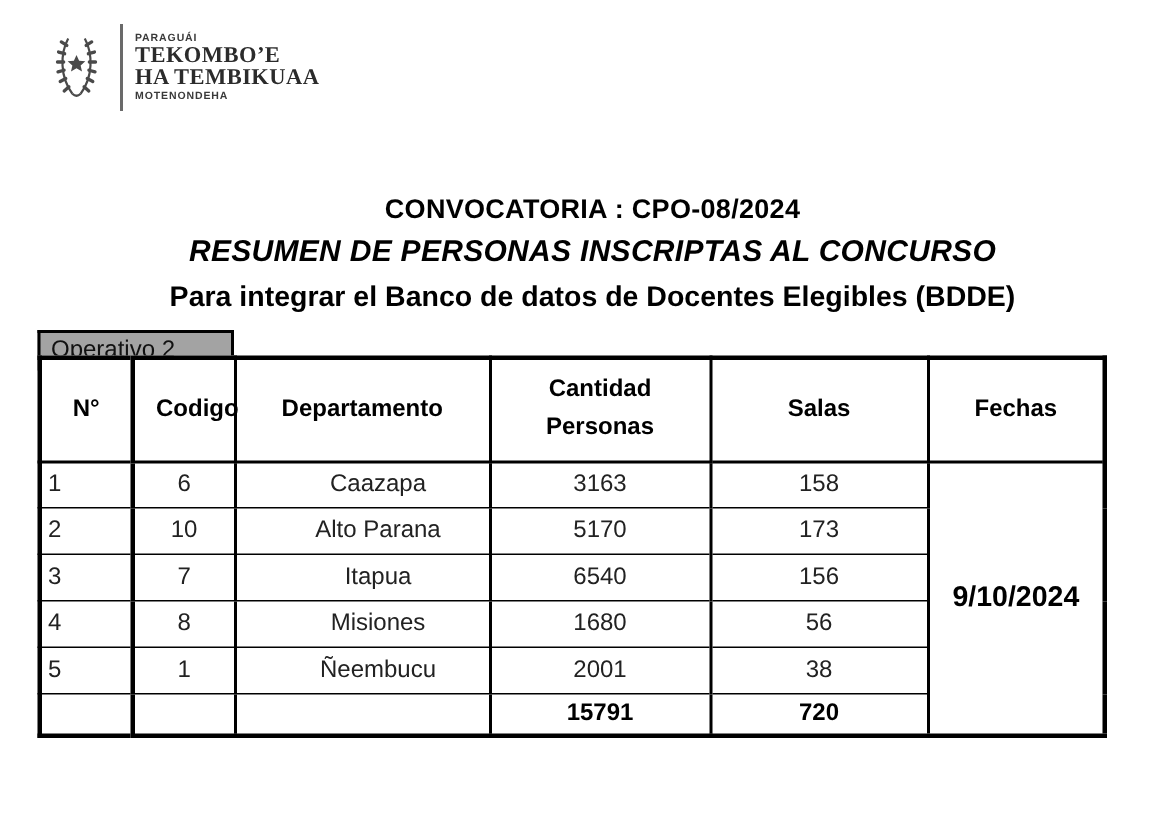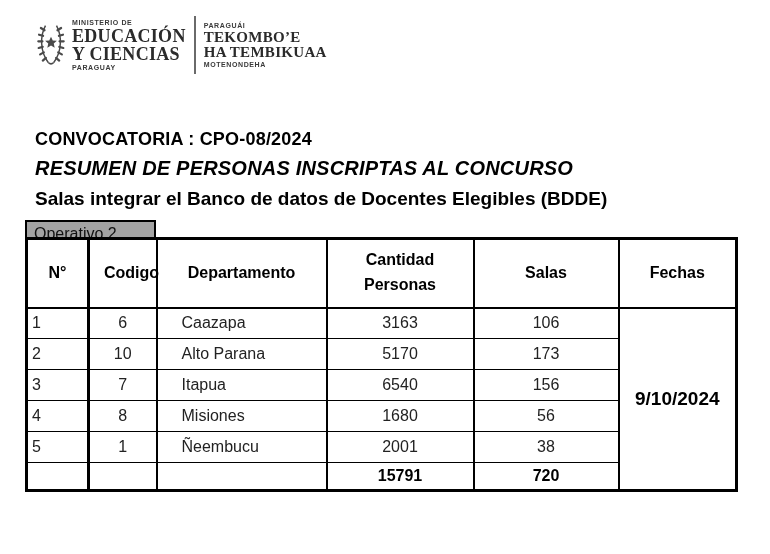--- a/index.html
+++ b/index.html
@@ -28,21 +28,21 @@
     font-family: "Liberation Serif", serif; font-weight: bold;
     color: #2b2b2b; line-height: 1.02; letter-spacing: 0.3px; white-space: nowrap;
   }
   .logo-col.es .logo-big { font-size: 18px; }
   .logo-col.gn .logo-big { font-size: 15px; font-family: Liberation Serif, serif; }
   .logo-divider { width: 2px; height: 58px; background: #6a6a6a; margin: 0 8px; }
 
   
   .titles {
     position: absolute; top: 129px; left: 35px; width: 720px;
-    font-weight: bold; color: #000;
+    text-align: center; font-weight: bold; color: #000;
   }
   .title-1 { font-size: 18px; margin-bottom: 7px; letter-spacing: 0.2px; }
   .title-2 { font-size: 20px; margin-bottom: 8px; letter-spacing: 0.2px; font-style: italic; }
   .title-3 { font-size: 19px; }
 
   
   .operativo-tab {
     position: absolute; left: 25px; top: 220px;
     width: 131px; height: 27px;
     background: #a3a3a3;
@@ -71,21 +71,21 @@
     border: 1px solid #000;
     border-left-width: 2px; border-right-width: 2px;
     height: 31px;
     font-size: 16px; color: #222;
     text-align: center; vertical-align: middle;
     padding: 0 3px;
     overflow: hidden; white-space: nowrap;
   }
   .summary .b-thick-right { border-right-width: 3px; }
   .summary td.cell-n   { text-align: left; padding-left: 4px; }
-  .summary td.cell-dep { text-align: left; padding-left: 24px; }
+  .summary td.cell-dep { text-align: center; padding-left: 24px; }
   .summary td.cell-fecha {
     font-weight: bold; font-size: 19px; color: #000;
     border-bottom-width: 3px;
   }
   .summary tr.total-row td { font-weight: bold; color: #000; height: 28px; }
 </style>
 </head>
 <body>
 
 <header class="logo">
@@ -106,39 +106,33 @@
         <path d="M22 9 l4 -2.5"></path>
         <path d="M23.6 15 l4.4 -1.2"></path>
         <path d="M24.3 21 l4.5 0"></path>
         <path d="M24 27 l4.4 1.2"></path>
         <path d="M22.8 33 l4 2.2"></path>
         <path d="M20.5 39 l3.4 3"></path>
       </g>
       <path d="M15 16 l1.9 4.1 4.5 0.4 -3.4 3 1 4.4 -4 -2.4 -4 2.4 1 -4.4 -3.4 -3 4.5 -0.4 z" fill="#4a4a4a"></path>
     </svg>
   </div>
-  <div class="logo-col es">
-    <span class="logo-tiny">MINISTERIO DE</span>
-    <span class="logo-big">EDUCACIÓN</span>
-    <span class="logo-big">Y CIENCIAS</span>
-    <span class="logo-tiny">PARAGUAY</span>
-  </div>
   <div class="logo-divider"></div>
   <div class="logo-col gn">
     <span class="logo-tiny">PARAGUÁI</span>
     <span class="logo-big">TEKOMBO’E</span>
     <span class="logo-big">HA TEMBIKUAA</span>
     <span class="logo-tiny">MOTENONDEHA</span>
   </div>
 </header>
 
 <section class="titles">
   <div class="title-1">CONVOCATORIA : CPO-08/2024</div>
   <div class="title-2">RESUMEN DE PERSONAS INSCRIPTAS AL CONCURSO</div>
-  <div class="title-3">Salas integrar el Banco de datos de Docentes Elegibles (BDDE)</div>
+  <div class="title-3">Para integrar el Banco de datos de Docentes Elegibles (BDDE)</div>
 </section>
 
 <div class="operativo-tab">Operativo 2</div>
 
 <table class="summary">
   <colgroup>
     <col style="width:62px">
       <col style="width:68px">
       <col style="width:170px">
     <col style="width:147px">
@@ -154,21 +148,21 @@
       <th>Salas</th>
       <th>Fechas</th>
     </tr>
   </thead>
   <tbody>
     <tr>
       <td class="cell-n b-thick-right">1</td>
       <td>6</td>
       <td class="cell-dep">Caazapa</td>
       <td>3163</td>
-      <td>106</td>
+      <td>158</td>
       <td class="cell-fecha" rowspan="6">9/10/2024</td>
     </tr>
     <tr>
       <td class="cell-n b-thick-right">2</td>
       <td>10</td>
       <td class="cell-dep">Alto Parana</td>
       <td>5170</td>
       <td>173</td>
     </tr>
     <tr>

